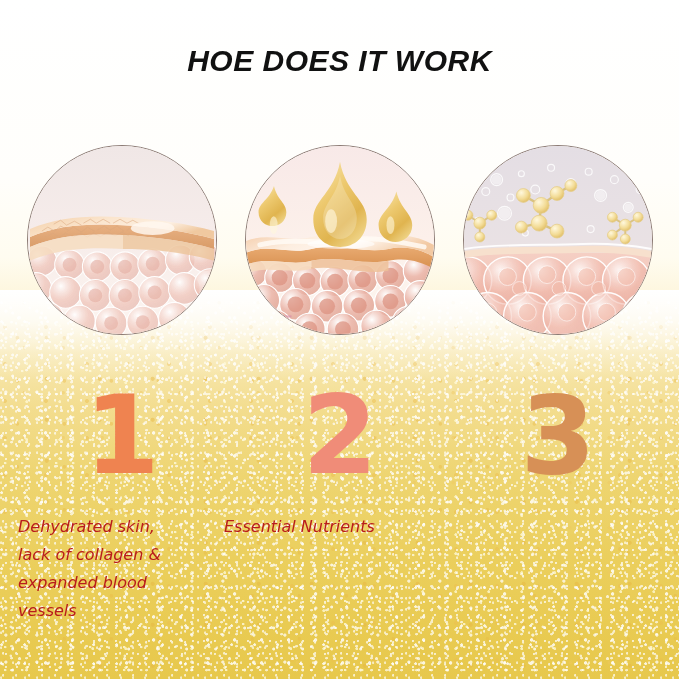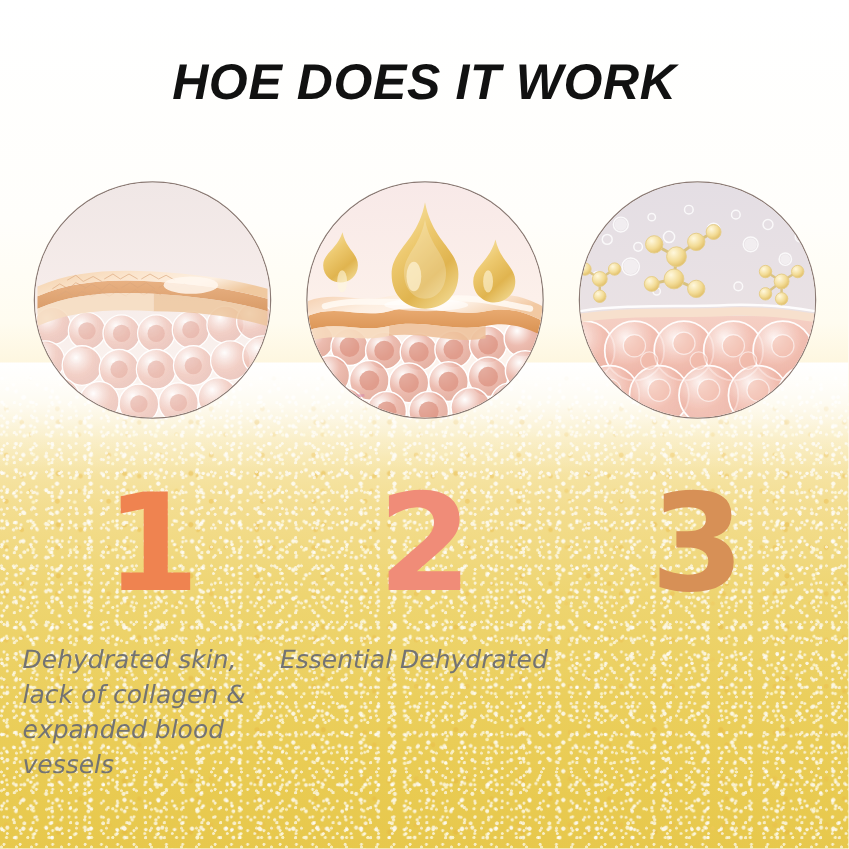--- a/index.html
+++ b/index.html
@@ -87,21 +87,21 @@
   
   .title {
     position: absolute;
     top: 44px;
     left: 0;
     width: 679px;
     text-align: center;
     font-family: "Liberation Sans", sans-serif;
     font-style: italic;
     font-weight: bold;
-    font-size: 40px;
+    font-size: 30px;
     letter-spacing: .5px;
     color: #111111;
     z-index: 8;
     white-space: nowrap;
   }
 
   
   .circles {
     position: absolute;
     top: 145px;
@@ -155,23 +155,23 @@
     left: 0;
     width: 679px;
     height: 150px;
     z-index: 6;
   }
   .caption {
     position: absolute;
     top: 0;
     font-family: "DejaVu Sans", sans-serif;
     font-style: italic;
-    font-size: 20px;
+    font-size: 16px;
     line-height: 28px;
-    color: #737373;
+    color: #b91c1c;
     white-space: pre-line;
   }
   .caption.p1 { left: 18px;  width: 205px; }
   .caption.p2 { left: 224px; width: 215px; }
   .caption.p3 { left: 440px; width: 232px; }
 </style>
 </head>
 <body>
 
 <div class="infographic">
@@ -512,16 +512,16 @@
     <div class="num n1" style="color:#ef8350">1</div>
     <div class="num n2" style="color:#f08c78">2</div>
     <div class="num n3" style="color:#d79056">3</div>
   </div>
 
   <div class="captions">
     <div class="caption p1">Dehydrated skin,
 lack of collagen &amp;
 expanded blood
 vessels</div>
-    <div class="caption p2">Essential Dehydrated</div>
+    <div class="caption p2">Essential Nutrients</div>
   </div>
 
 </div>
 
 </body></html>

